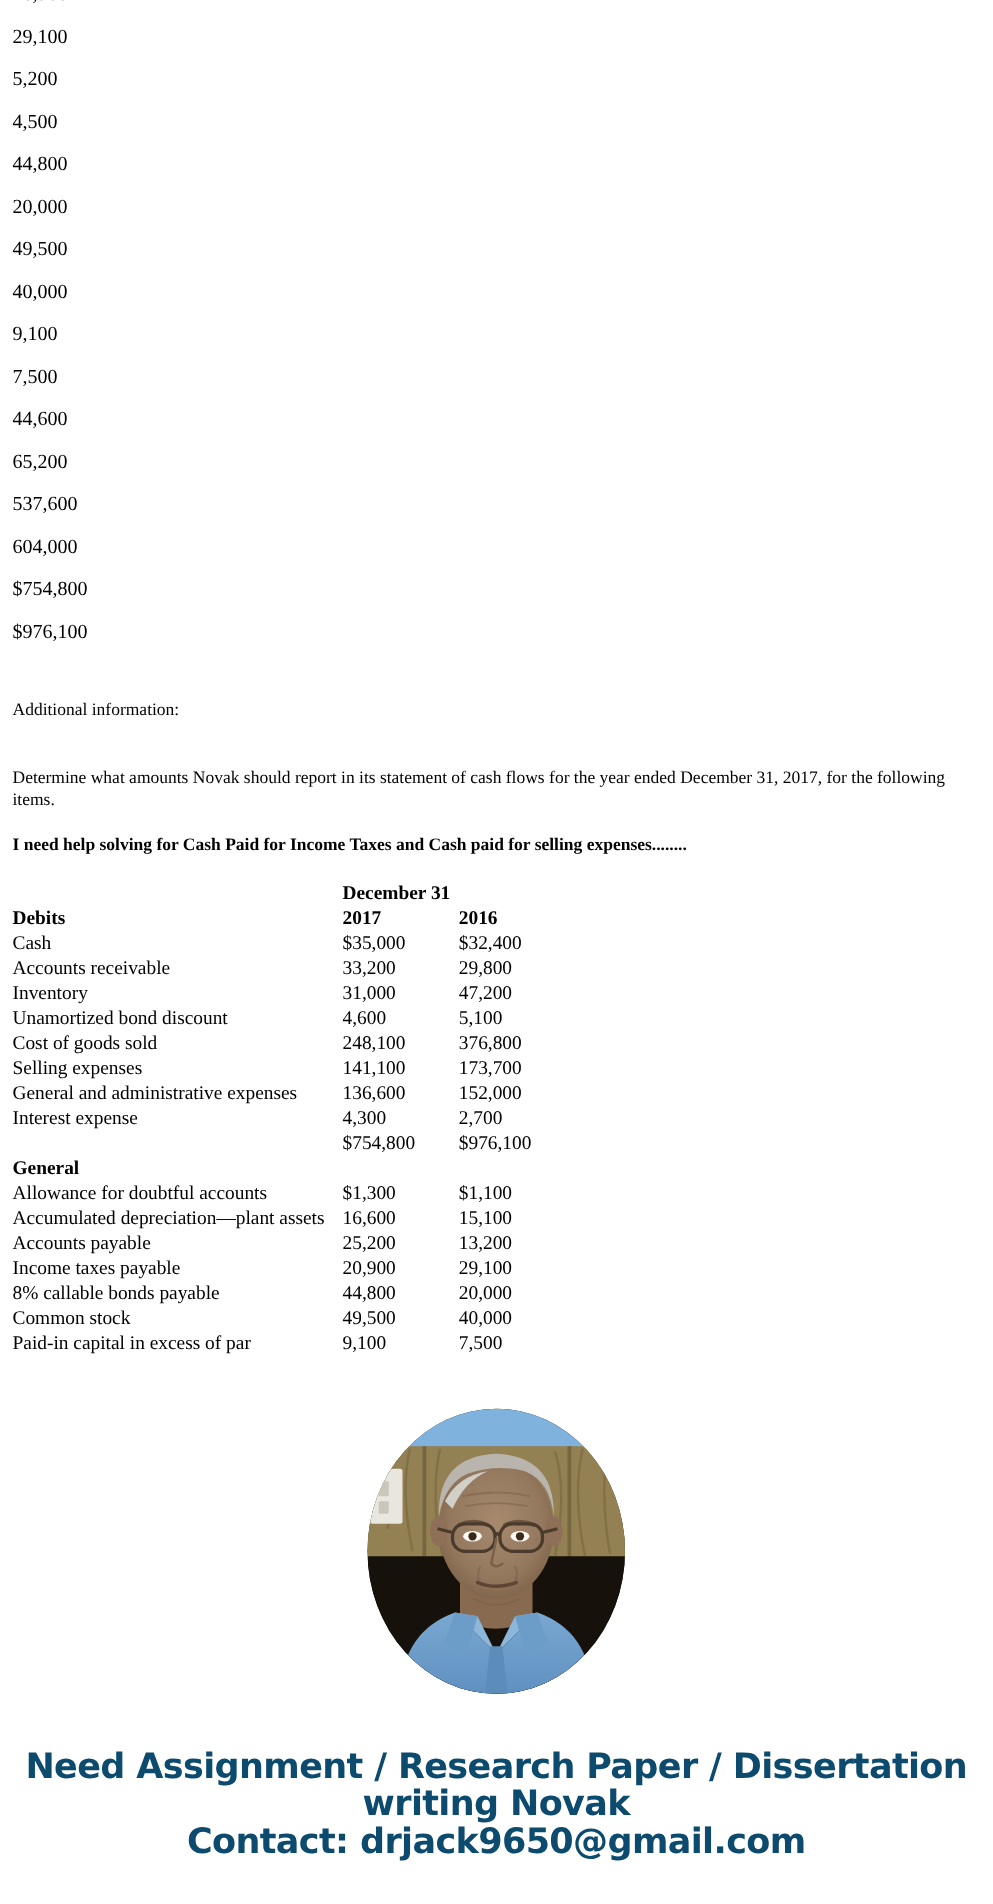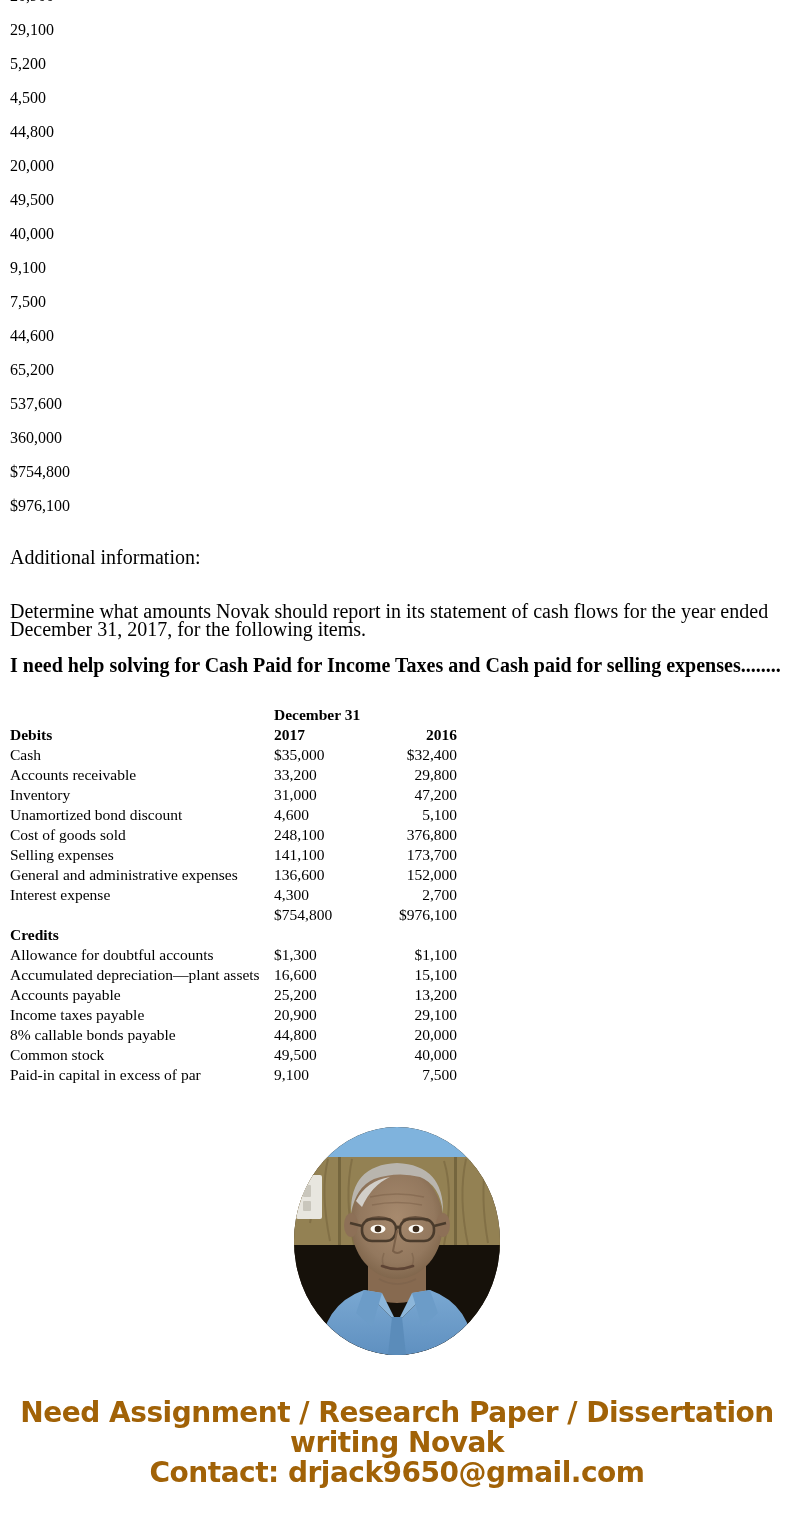--- a/index.html
+++ b/index.html
@@ -36,23 +36,23 @@
   
   #prose {
     position: absolute;
     top: 548px;
     left: 0;
     width: 794px;
     padding: 0 10px;
     box-sizing: border-box;
   }
   #prose p {
-    font-size: 20px;
+    font-size: 14px;
     line-height: 18px;
-    margin: 0 0 16px 0;
+    margin: 12px 0 16px 0;
   }
   #prose .info-label { margin-bottom: 36px; }
   #prose .determine  { margin-bottom: 18px; width: 772px; }
   #prose .needhelp   { font-weight: bold; margin-bottom: 0; }
 
   
   #fin-table-wrap {
     position: absolute;
     top: 705px;
     left: 0;
@@ -69,21 +69,21 @@
   table.fin td {
     padding: 0;
     height: 20px;
     line-height: 20px;
     vertical-align: bottom;
     white-space: nowrap;
     font-family: "Liberation Serif", "DejaVu Serif", serif;
   }
   table.fin td.c-label { width: 264px; margin-left: 32px; }
   table.fin td.c-2017  { width: 93px; }
-  table.fin td.c-2016  { width: 90px; text-align: right; }
+  table.fin td.c-2016  { width: 90px; }
   table.fin tr.hdr td,
   table.fin td.section { font-weight: bold; }
 
   
   #avatar-block {
     position: absolute;
     top: 1127px;
     left: 0;
     width: 794px;
     text-align: center;
@@ -104,42 +104,42 @@
     position: absolute;
     top: 1398px;
     left: 0;
     width: 794px;
     text-align: center;
     font-family: "DejaVu Sans", "Liberation Sans", sans-serif;
     font-weight: bold;
     font-size: 28px;
     line-height: 30px;
     letter-spacing: -0.5px;
-    color: #a16207;
+    color: #0c4a6e;
   }
   #promo .l1, #promo .l2, #promo .l3 { display: block; }
 </style>
 </head>
 <body>
 
 <div id="clipped-list">
   <p class="num-line">20,900</p>
   <p class="num-line">29,100</p>
   <p class="num-line">5,200</p>
   <p class="num-line">4,500</p>
   <p class="num-line">44,800</p>
   <p class="num-line">20,000</p>
   <p class="num-line">49,500</p>
   <p class="num-line">40,000</p>
   <p class="num-line">9,100</p>
   <p class="num-line">7,500</p>
   <p class="num-line">44,600</p>
   <p class="num-line">65,200</p>
   <p class="num-line">537,600</p>
-  <p class="num-line">360,000</p>
+  <p class="num-line">604,000</p>
   <p class="num-line">$754,800</p>
   <p class="num-line">$976,100</p>
 </div>
 
 <div id="prose">
   <p class="info-label">Additional information:</p>
   <p class="determine">Determine what amounts Novak should report in its statement of cash flows for the year ended December 31, 2017, for the following items.</p>
   <p class="needhelp">I need help solving for Cash Paid for Income Taxes and Cash paid for selling expenses........</p>
 </div>
 
@@ -198,21 +198,21 @@
         <td class="c-2016">2,700</td>
       </tr>
 
       <tr>
         <td class="c-label"></td>
         <td class="c-2017">$754,800</td>
         <td class="c-2016">$976,100</td>
       </tr>
 
       <tr>
-        <td class="c-label section">Credits</td>
+        <td class="c-label section">General</td>
         <td class="c-2017"></td>
         <td class="c-2016"></td>
       </tr>
 
       <tr>
         <td class="c-label">Allowance for doubtful accounts</td>
         <td class="c-2017">$1,300</td>
         <td class="c-2016">$1,100</td>
       </tr>
       <tr>

